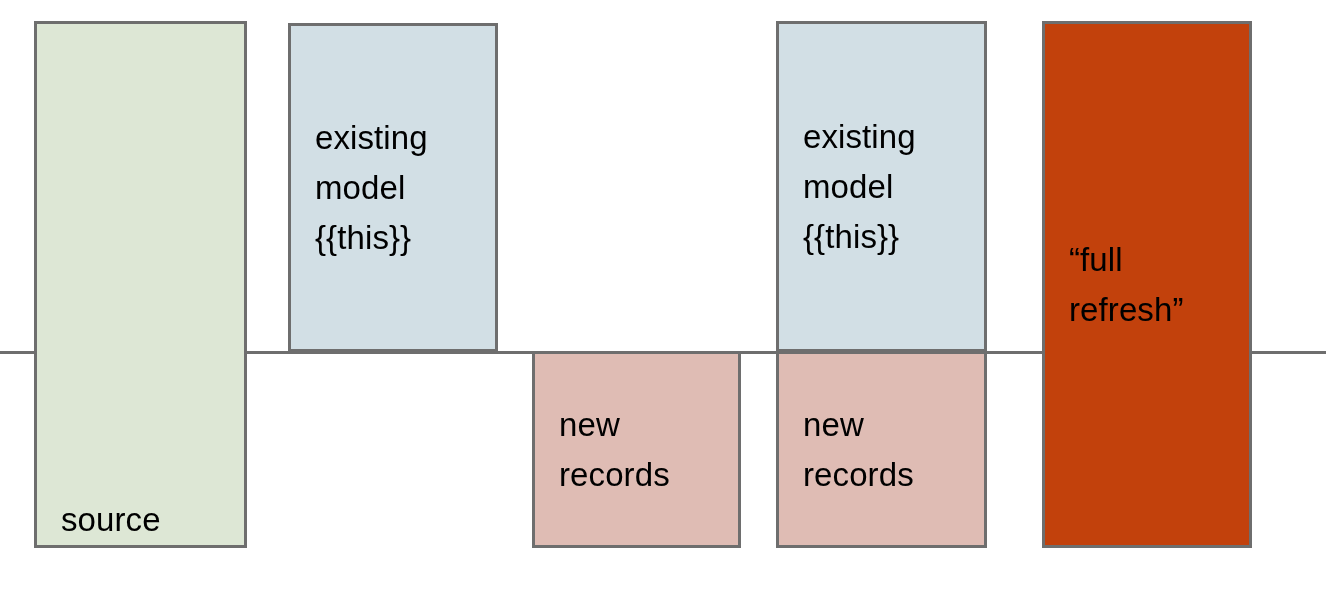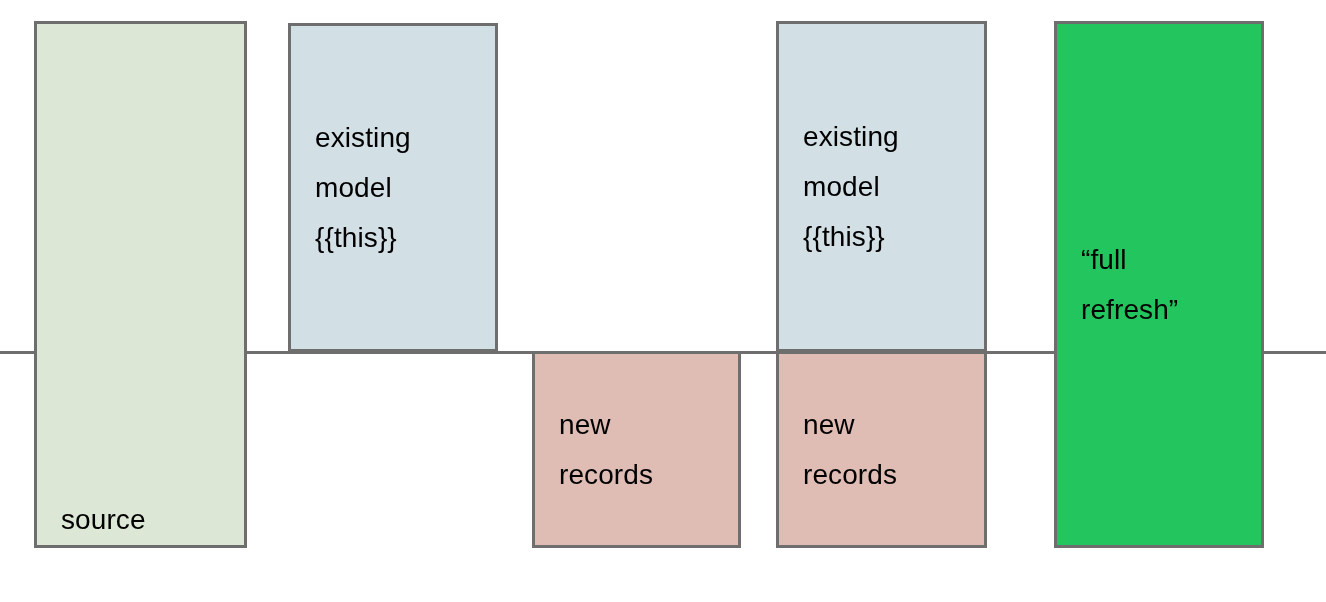--- a/index.html
+++ b/index.html
@@ -31,21 +31,21 @@
     position: absolute;
     box-sizing: border-box;
     border: 3px solid #6e6e6e;
     z-index: 2;
     display: flex;
     align-items: center;
     justify-content: flex-start;
   }
   .box .label {
     display: block;
-    font-size: 28px;
+    font-size: 33px;
     line-height: 50px;
     color: #000000;
     letter-spacing: 0.1px;
     white-space: pre-line;
     text-align: left;
     padding-left: 24px;
     padding-right: 8px;
   }
   
   .b-source {
@@ -93,18 +93,18 @@
     <span class="label">existing
 model
 {{this}}</span>
   </div>
 
   <div class="box b-new-2" style="background: rgb(223, 188, 180); border-color: rgb(110, 110, 110);">
     <span class="label">new
 records</span>
   </div>
 
-  <div class="box b-full" style="background: #22c55e; border-color: rgb(110, 110, 110); margin-left: 12px;">
+  <div class="box b-full" style="background: #c2410c; border-color: rgb(110, 110, 110);">
     <span class="label">“full
 refresh”</span>
   </div>
 
 </div>
 
 </body></html>

